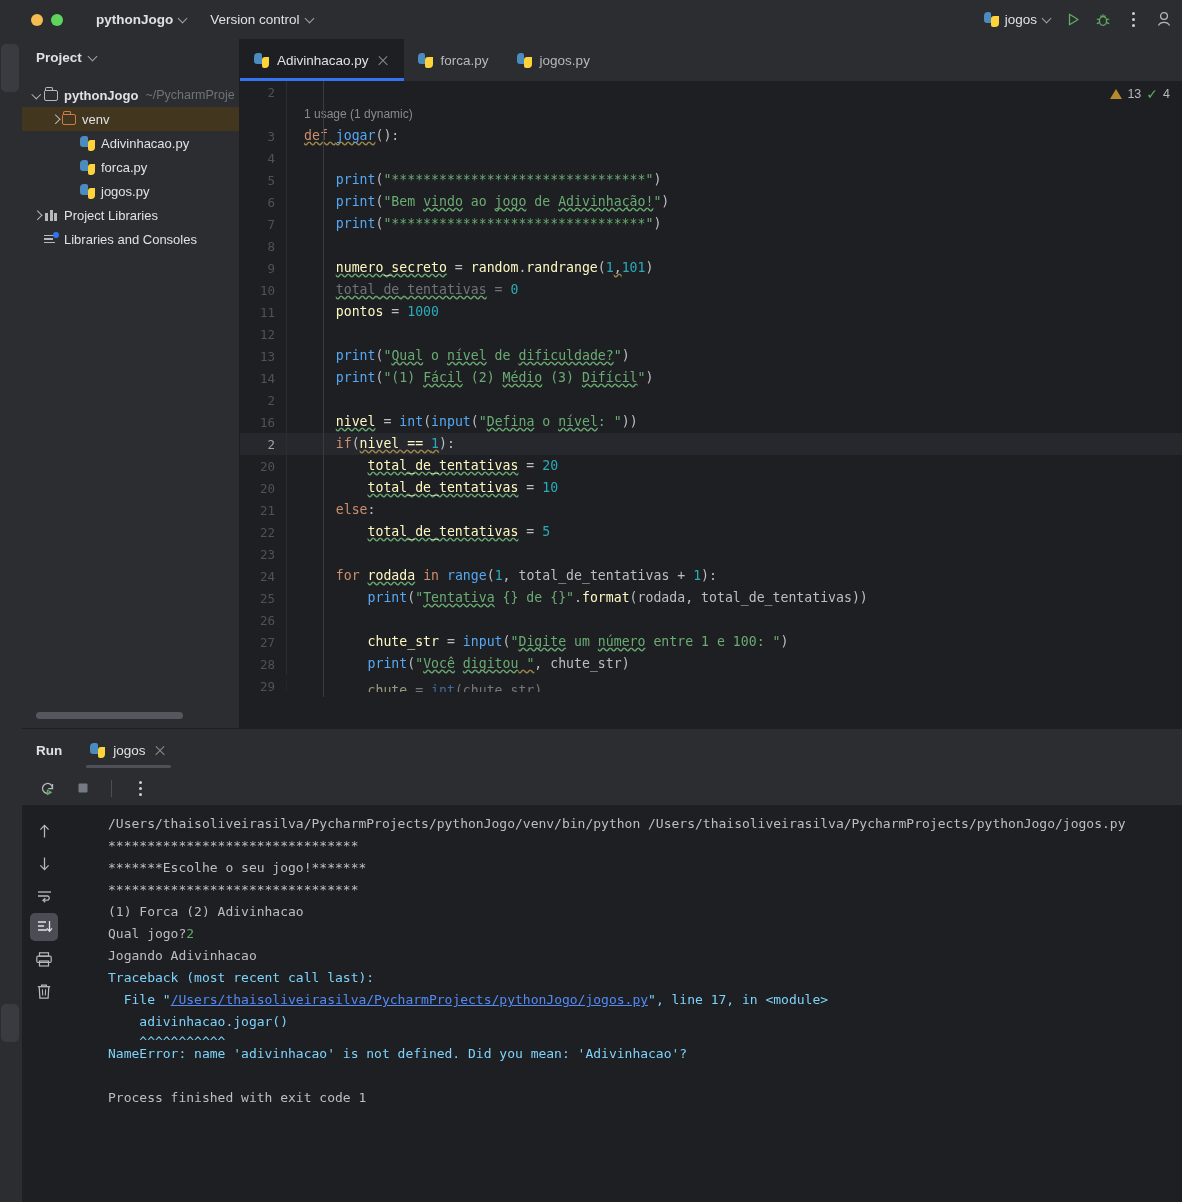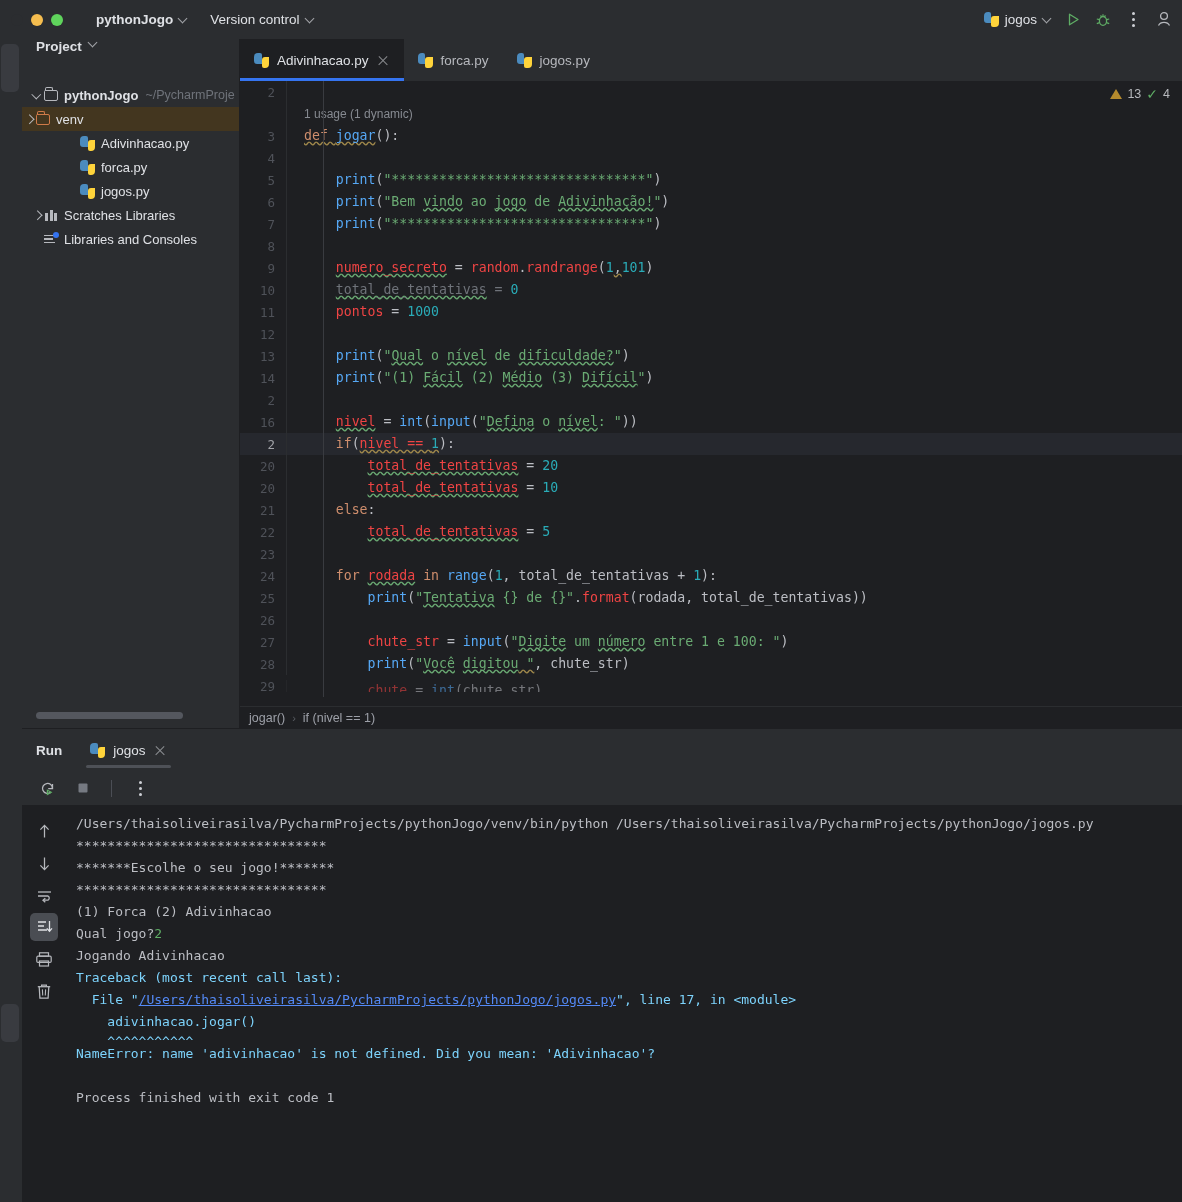--- a/index.html
+++ b/index.html
@@ -74,21 +74,21 @@
     background: #393b40; border-radius: 5px;
   }
 
   
   .project-panel {
     position: absolute; left: 22px; top: 39px; width: 218px; height: 689px;
     background: #2b2d30;
     border-right: 1px solid #1e1f22;
   }
   .project-head {
-    height: 36px; display: flex; align-items: flex-start; padding-left: 14px;
+    height: 36px; display: flex; align-items: center; padding-left: 14px;
     color: #dfe1e5; font-size: 13.5px; font-weight: bold; gap: 7px;
   }
   .tree { padding-top: 8px; font-size: 13px; color: #dfe1e5; }
   .trow {
     height: 24px; display: flex; align-items: center; white-space: nowrap;
     padding-right: 4px;
   }
   .trow.sel { background: #43361f; }
   .tw { width: 14px; height: 14px; position: relative; flex: 0 0 auto; }
   .arrow-r::after, .arrow-d::after {
@@ -180,21 +180,21 @@
   .gutter.cur { color: #a1a3a8; }
   .codetext { padding-left: 17px; border-left: 1px solid #2b2d30; flex: 1 1 auto; height: 22px; line-height: 22px; }
   .hintline .codetext {
     color: #868a91; font-family: "Liberation Sans", sans-serif; font-size: 12px;
   }
   
   .kw  { color: #cf8e6d; }
   .fn  { color: #56a8f5; }
   .str { color: #6aab73; }
   .num { color: #2aacb8; }
-  .id  { color: #ef4444; }
+  .id  { color: #fef9c3; }
   .dim { color: #6f737a; }
   .pn  { color: #bcbec4; }
   .sq  { text-decoration: underline wavy #6aab73; text-decoration-skip-ink: none; }
   .sqo { text-decoration: underline wavy #a1894b; text-decoration-skip-ink: none; }
   .guide { position: absolute; left: 83px; top: 0; width: 1px; height: 100%; background: #393b40; }
 
   .breadcrumb {
     position: absolute; left: 0; bottom: 0; width: 100%; height: 22px;
     background: #1e1f22; border-top: 1px solid #2b2d30;
     display: flex; align-items: center; gap: 7px; padding-left: 9px;
@@ -221,21 +221,21 @@
   }
   .run-tab::after {
     content: ""; position: absolute; left: 8px; right: 8px; bottom: 3px;
     height: 3px; background: #4e5157; border-radius: 2px;
   }
   .run-toolbar {
     height: 34px; background: #2b2d30; display: flex; align-items: center;
     gap: 6px; padding-left: 10px;
   }
   .rt-sep { width: 1px; height: 17px; background: #4b4e55; margin: 0 7px; }
-  .console-body { position: absolute; left: 0; top: 76px; right: 0; bottom: 0; background: #1e1f22; display: flex; }
+  .console-body { position: absolute; left: 0; top: 76px; right: 0; bottom: 0; background: #1e1f22; display: flex; gap: 32px; }
   .console-side {
     width: 44px; flex: 0 0 auto; background: #1e1f22;
     padding-top: 12px; display: flex; flex-direction: column; align-items: center; gap: 4px;
   }
   .side-btn {
     width: 28px; height: 28px; display: flex; align-items: center; justify-content: center;
     border-radius: 5px;
   }
   .side-btn.on { background: #4a4d53; }
   .console-text {
@@ -314,21 +314,21 @@
       <span>Project</span>
       <span class="chev"></span>
     </div>
     <div class="tree" id="tree">
         <div class="trow" style="padding-left: 8px;">
           <span class="tw arrow-d"></span>
           <span class="folder"></span>
           <span class="tlabel bold">pythonJogo</span>
           <span class="tpath">~/PycharmProje</span>
         </div>
-        <div class="trow sel" style="">
+        <div class="trow sel" style="padding-left: 26px;">
           <span class="tw arrow-r"></span>
           <span class="folder orange"></span>
           <span class="tlabel">venv</span>
         </div>
         <div class="trow" style="padding-left: 44px;">
           <span class="tw"></span>
           <span class="pyicon"></span>
           <span class="tlabel">Adivinhacao.py</span>
         </div>
         <div class="trow" style="padding-left: 44px;">
@@ -341,21 +341,21 @@
           <span class="pyicon"></span>
           <span class="tlabel">jogos.py</span>
         </div>
         <div class="trow" style="padding-left: 8px;">
           <span class="tw arrow-r"></span>
           <span class="libicon">
             <i></i>
             <i></i>
             <i></i>
           </span>
-          <span class="tlabel">Scratches Libraries</span>
+          <span class="tlabel">Project Libraries</span>
         </div>
         <div class="trow" style="padding-left: 8px;">
           <span class="tw"></span>
           <span class="scratchicon">
             <i></i>
             <i></i>
             <i></i>
             <u></u>
           </span>
           <span class="tlabel">Libraries and Consoles</span>
@@ -414,25 +414,20 @@
           <div class="cline"><div class="gutter">24</div><div class="codetext"><span class="id">    </span><span class="kw">for</span><span class="pn"> </span><span class="id sq">rodada</span><span class="pn"> </span><span class="kw">in</span><span class="pn"> </span><span class="fn">range</span><span class="pn">(</span><span class="num">1</span><span class="pn">, total_de_tentativas + </span><span class="num">1</span><span class="pn">):</span></div></div>
           <div class="cline"><div class="gutter">25</div><div class="codetext"><span class="id">        </span><span class="fn">print</span><span class="pn">(</span><span class="str">"</span><span class="str sq">Tentativa</span><span class="str"> {} de {}"</span><span class="pn">.</span><span class="id">format</span><span class="pn">(rodada, total_de_tentativas))</span></div></div>
           <div class="cline"><div class="gutter">26</div><div class="codetext"></div></div>
           <div class="cline"><div class="gutter">27</div><div class="codetext"><span class="id">        </span><span class="id">chute_str</span><span class="pn"> = </span><span class="fn">input</span><span class="pn">(</span><span class="str">"</span><span class="str sq">Digite</span><span class="str"> um </span><span class="str sq">número</span><span class="str"> entre 1 e 100: "</span><span class="pn">)</span></div></div>
           <div class="cline"><div class="gutter">28</div><div class="codetext"><span class="id">        </span><span class="fn">print</span><span class="pn">(</span><span class="str">"</span><span class="str sq">Você</span><span class="str"> </span><span class="str sq">digitou</span><span class="str sqo"> "</span><span class="pn">, chute_str)</span></div></div>
           <div class="cline"><div class="gutter">29</div><div class="codetext" style="opacity: 0.55; height: 12px; overflow: hidden;"><span class="id">        </span><span class="id">chute</span><span class="pn"> = </span><span class="fn">int</span><span class="pn">(chute_str)</span></div></div>
           <div class="guide"></div>
         </div>
     </div>
 
-    <div class="breadcrumb" id="breadcrumb">
-        <span>jogar()</span>
-        <span class="bc-sep">›</span>
-        <span>if (nivel == 1)</span>
-      </div>
   </div>
 
   <div class="run-panel">
     <div class="run-head">
       <div class="run-title">Run</div>
       <div class="run-tab">
         <span class="pyicon"></span>
         <span>jogos</span>
         <span class="xclose"></span>
       </div>

